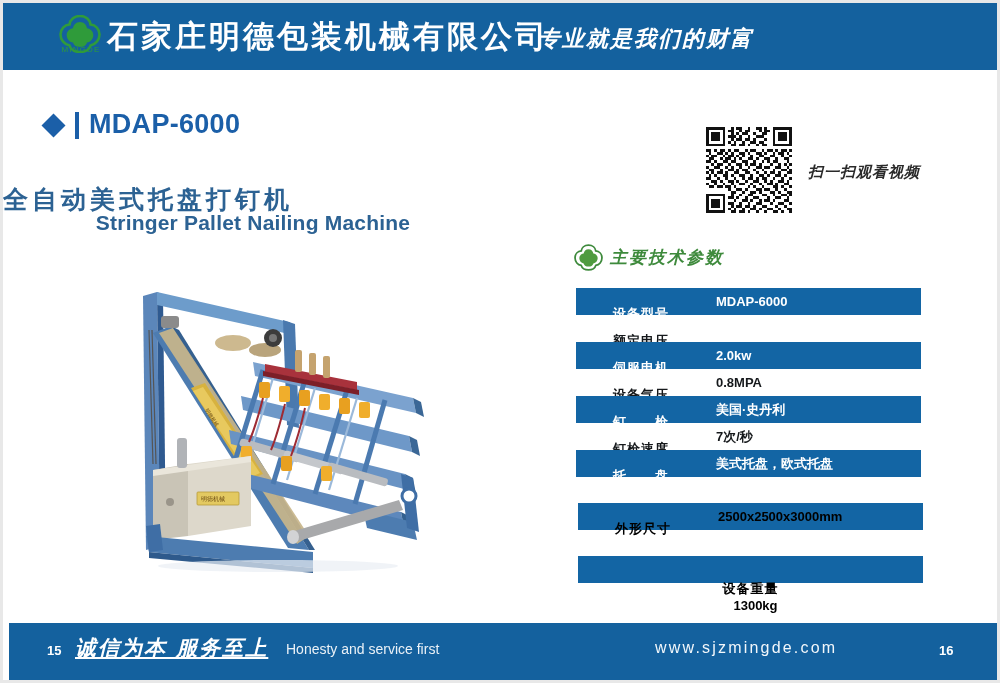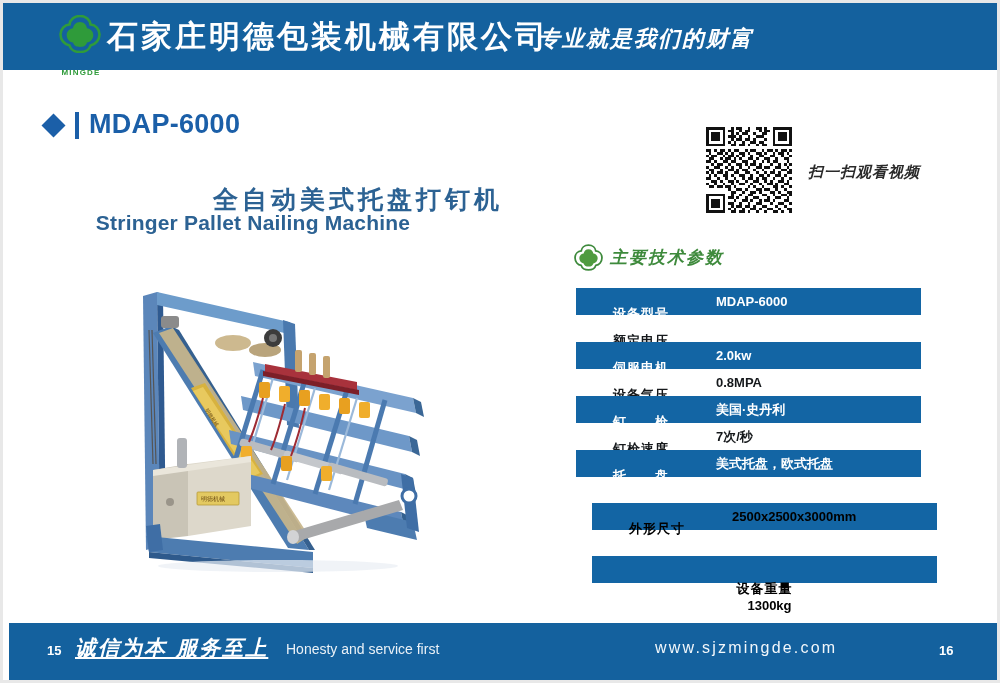--- a/index.html
+++ b/index.html
@@ -19,23 +19,23 @@
   
   .header{
     position:absolute;left:0;top:0;width:994px;height:67px;
     background:#14619e;
   }
   .logo-wrap{
     position:absolute;left:50px;top:12px;width:56px;height:50px;
   }
   .logo-mark{position:absolute;left:6px;top:0;width:42px;height:38px;}
   .logo-sub{
-    position:absolute;left:0;top:53px;width:56px;
+    position:absolute;left:0;top:30px;width:56px;
     text-align:center;color:#2f9b3a;font-size:8px;
-    letter-spacing:1.2px;font-weight:bold;
+    letter-spacing:1.2px;font-weight:normal;
   }
   .company-cn{
     position:absolute;left:104px;top:13px;
     color:#ffffff;font-size:31px;font-weight:bold;
     font-family:"DejaVu Serif","Liberation Serif",serif;
     letter-spacing:3px;white-space:nowrap;
   }
   .slogan-cn{
     position:absolute;left:535px;top:21px;
     color:#ffffff;font-size:22px;font-weight:bold;
@@ -58,21 +58,21 @@
     background:#1b5fa8;
   }
   .model-text{
     position:absolute;left:44px;top:-2px;
     color:#1b5fa8;font-size:27px;font-weight:bold;
     letter-spacing:.3px;white-space:nowrap;
   }
 
   
   .title-cn{
-    position:absolute;left:0;top:180px;width:500px;text-align:right;
+    position:absolute;left:0;top:180px;width:500px;text-align:left;
     color:#2c6293;font-size:25px;font-weight:bold;letter-spacing:4px;
   }
   .title-en{
     position:absolute;left:0;top:208px;width:500px;text-align:center;
     color:#2c6293;font-size:21px;font-weight:bold;letter-spacing:.2px;
   }
 
   
   .qr-box{position:absolute;left:700px;top:121px;width:92px;height:92px;background:#fff;}
   .qr-cap{
@@ -105,21 +105,21 @@
     font-size:13px;font-weight:bold;letter-spacing:1px;margin-top:24px;
   }
   .spec-value{
     flex:1;padding-left:10px;
     font-size:13px;font-weight:bold;
   }
   .spec-row.alt .spec-label,.spec-row.alt .spec-value{color:#ffffff;}
   .spec-row.plain .spec-label,.spec-row.plain .spec-value{color:#16191c;}
 
   .spec-extra{
-    position:absolute;left:589px;width:345px;height:27px;
+    position:absolute;left:575px;width:345px;height:27px;
     background:#1365a4;display:flex;align-items:center;
   }
   #extra-0{top:500px;}
   #extra-1{top:553px;flex-direction:column;}
 
   
   .photo{position:absolute;left:110px;top:275px;width:360px;height:295px;}
 
   
   .footer{

